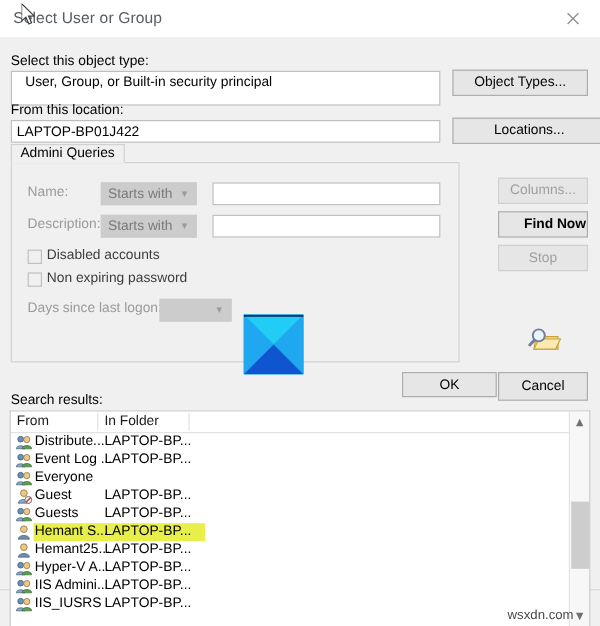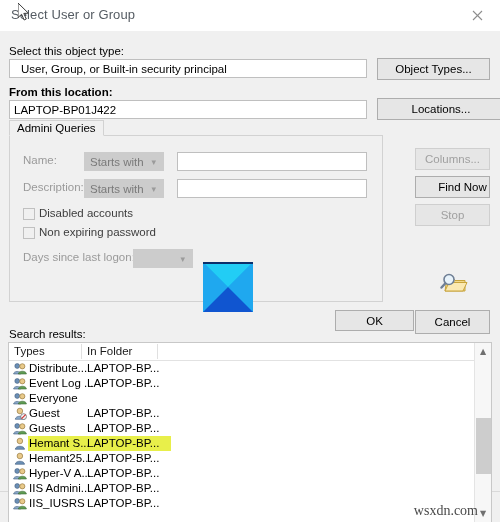--- a/index.html
+++ b/index.html
@@ -99,21 +99,21 @@
     text-align: center;
     line-height: 21px;
     white-space: nowrap;
     padding: 0;
   }
   .btn.disabled {
     color: #a0a0a0;
     background: #e6e6e6;
     border-color: #cfcfcf;
   }
-  .btn.strong { font-weight: normal; padding-left: 20px; }
+  .btn.strong { font-weight: bold; padding-left: 20px; }
 
   
   .tabpanel {
     position: absolute;
     left: 9px;
     top: 104px;
     width: 374px;
     height: 167px;
     border: 1px solid #d2d2d2;
     background: #f0f0f0;
@@ -296,23 +296,23 @@
     top: 75px;
     width: 15px;
     height: 56px;
     background: #cdcdcd;
   }
   
   .watermark {
     position: absolute;
     right: 22px;
     bottom: 3px;
-    font-size: 14px;
+    font-size: 11px;
     color: #4a4a4a;
-    font-family: Liberation Serif, serif;
+    font-family: Liberation Sans, sans-serif;
     white-space: nowrap;
   }
   .sep-line {
     position: absolute;
     left: 0;
     top: 460px;
     width: 500px;
     height: 1px;
     background: #d9d9d9;
   }
@@ -331,24 +331,24 @@
       </svg>
     </div>
     <svg class="cursor" viewBox="0 0 12 19">
       <polygon points="0,0 0,14.5 3.6,11.3 6.1,17 8.3,16 5.8,10.4 10.4,10.2" fill="#ffffff" stroke="#3c3c3c" stroke-width="1"></polygon>
     </svg>
   </div>
 
   <div class="body-area">
 
     <div class="lbl" style="left:9px; top:14px;">Select this object type:</div>
-    <div class="textbox" style="left:9px; top:28px; width:358px; height:19px;padding-left:11px;" title="User, Group, or Built-in security principal">User, Group, or Built-in security principal</div>
+    <div class="textbox" style="left:9px; top:28px; width:358px; height:29px;padding-left:11px;" title="User, Group, or Built-in security principal">User, Group, or Built-in security principal</div>
     <button class="btn" style="left:377px; top:27px; width:113px; height:22px;">Object Types...</button>
 
-    <div class="lbl" style="left:9px; top:55px;font-weight:bold;">From this location:</div>
+    <div class="lbl" style="left:9px; top:55px;">From this location:</div>
     <div class="textbox" style="left:9px; top:69px; width:358px; height:19px;">LAPTOP-BP01J422</div>
     <button class="btn" style="left:377px; top:67px; width:128px; height:22px;">Locations...</button>
 
     <div class="tab">Admini Queries</div>
     <div class="tabpanel"></div>
 
     <div class="lbl disabled" style="left:23px; top:123px;">Name:</div>
     <div class="combo" style="left:84px; top:121px; width:80px; height:19px;">
       <span>Starts with</span>
       <span class="arrow">▾</span>
@@ -400,21 +400,21 @@
 
     <button class="btn" style="left:335px; top:279px; width:79px; height:21px;">OK</button>
     <button class="btn" style="left:415px; top:279px; width:75px; height:24px;">Cancel</button>
 
     <div class="sep-line"></div>
 
     <div class="results-label">Search results:</div>
 
     <div class="listview">
       <div class="lv-header">
-        <div class="lv-col" style="left:5px;">Types</div>
+        <div class="lv-col" style="left:5px;">From</div>
         <div class="lv-col-sep" style="left:72px;"></div>
         <div class="lv-col" style="left:78px;">In Folder</div>
         <div class="lv-col-sep" style="left:148px;"></div>
       </div>
 
       <div class="lv-rows" id="rows-container">
           <div class="row">
             <span class="icon-slot"><svg width="14" height="13" viewBox="0 0 14 13">
                 <circle cx="4.2" cy="4" r="2.4" fill="#6b8fb5" stroke="#3f5d7d" stroke-width="0.6"></circle>
                 <path d="M0.6,12 C0.6,8.6 7.8,8.6 7.8,12 Z" fill="#8aa9c9" stroke="#3f5d7d" stroke-width="0.6"></path>

